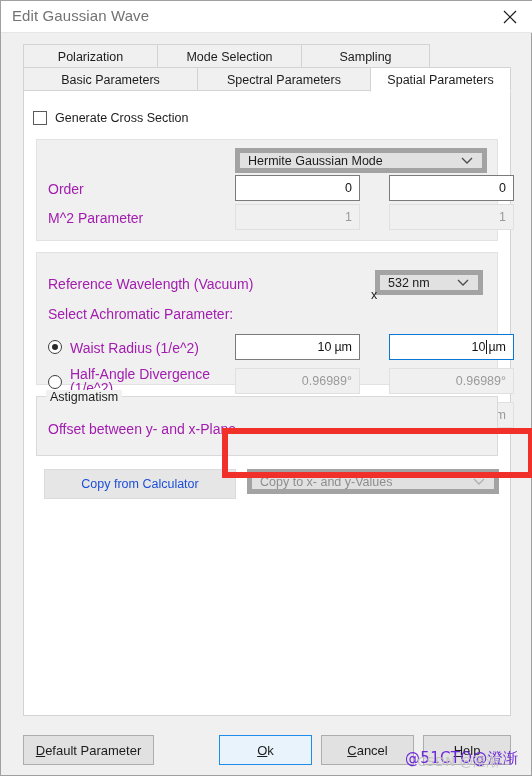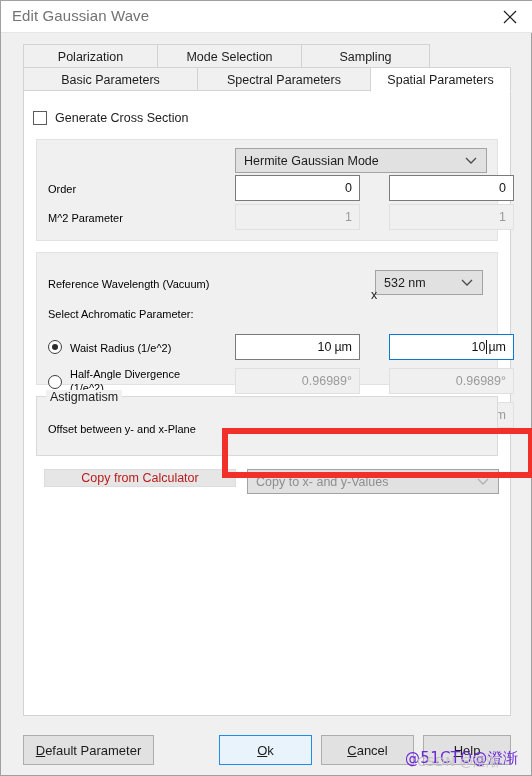--- a/index.html
+++ b/index.html
@@ -104,21 +104,21 @@
                 border: 1px solid #d9d9d9; background: #f0f0f0; }
   #grp-astig-label {
     position: absolute; left: 22px; top: 299px;
     background: #f0f0f0; padding: 0 4px;
     font-size: 12.5px; color: #1c1c1c;
   }
 
   
   .lbl {
     position: absolute;
-    font-size: 11px; color: #000000;
+    font-size: 14px; color: #a21caf;
     white-space: nowrap;
     line-height: 14px;
   }
 
   
   .tinput {
     position: absolute; height: 26px;
     background: #ffffff;
     border: 1px solid #7a7a7a;
     display: flex; align-items: center; justify-content: flex-end;
@@ -140,21 +140,21 @@
     background: #141414;
     margin: 0 1px;
     vertical-align: middle;
   }
   .unit { margin-left: 3px; }
 
   
   .combo {
     position: absolute; height: 25px;
     background: #e1e1e1;
-    border: 1px solid #a3a3a3;
+    border: 5px solid #a3a3a3;
     display: flex; align-items: center;
     padding-left: 8px;
     font-size: 12.5px; color: #1c1c1c;
     white-space: nowrap; overflow: hidden;
   }
   .combo .chev {
     position: absolute; right: 9px; top: 50%;
     transform: translateY(-50%);
   }
   .combo.disabled { color: #8e8e8e; }
@@ -177,25 +177,25 @@
 
   
   #x-sep {
     position: absolute; left: 347px; top: 197px;
     font-size: 12.5px; color: #1c1c1c;
   }
 
   
   #copy-calc-btn {
     position: absolute; left: 20px; top: 378px;
-    width: 192px; height: 18px;
+    width: 192px; height: 30px;
     background: #e6e6e6;
     border: 1px solid #dcdcdc;
     display: flex; align-items: center; justify-content: center;
-    font-size: 12.5px; color: #b91c1c;
+    font-size: 12.5px; color: #1d4ed8;
   }
 
   
   #red-box {
     position: absolute;
     left: 198px; top: 337px;
     width: 312px; height: 50px;
     border: 6px solid #f2302a;
     z-index: 40;
     pointer-events: none;

